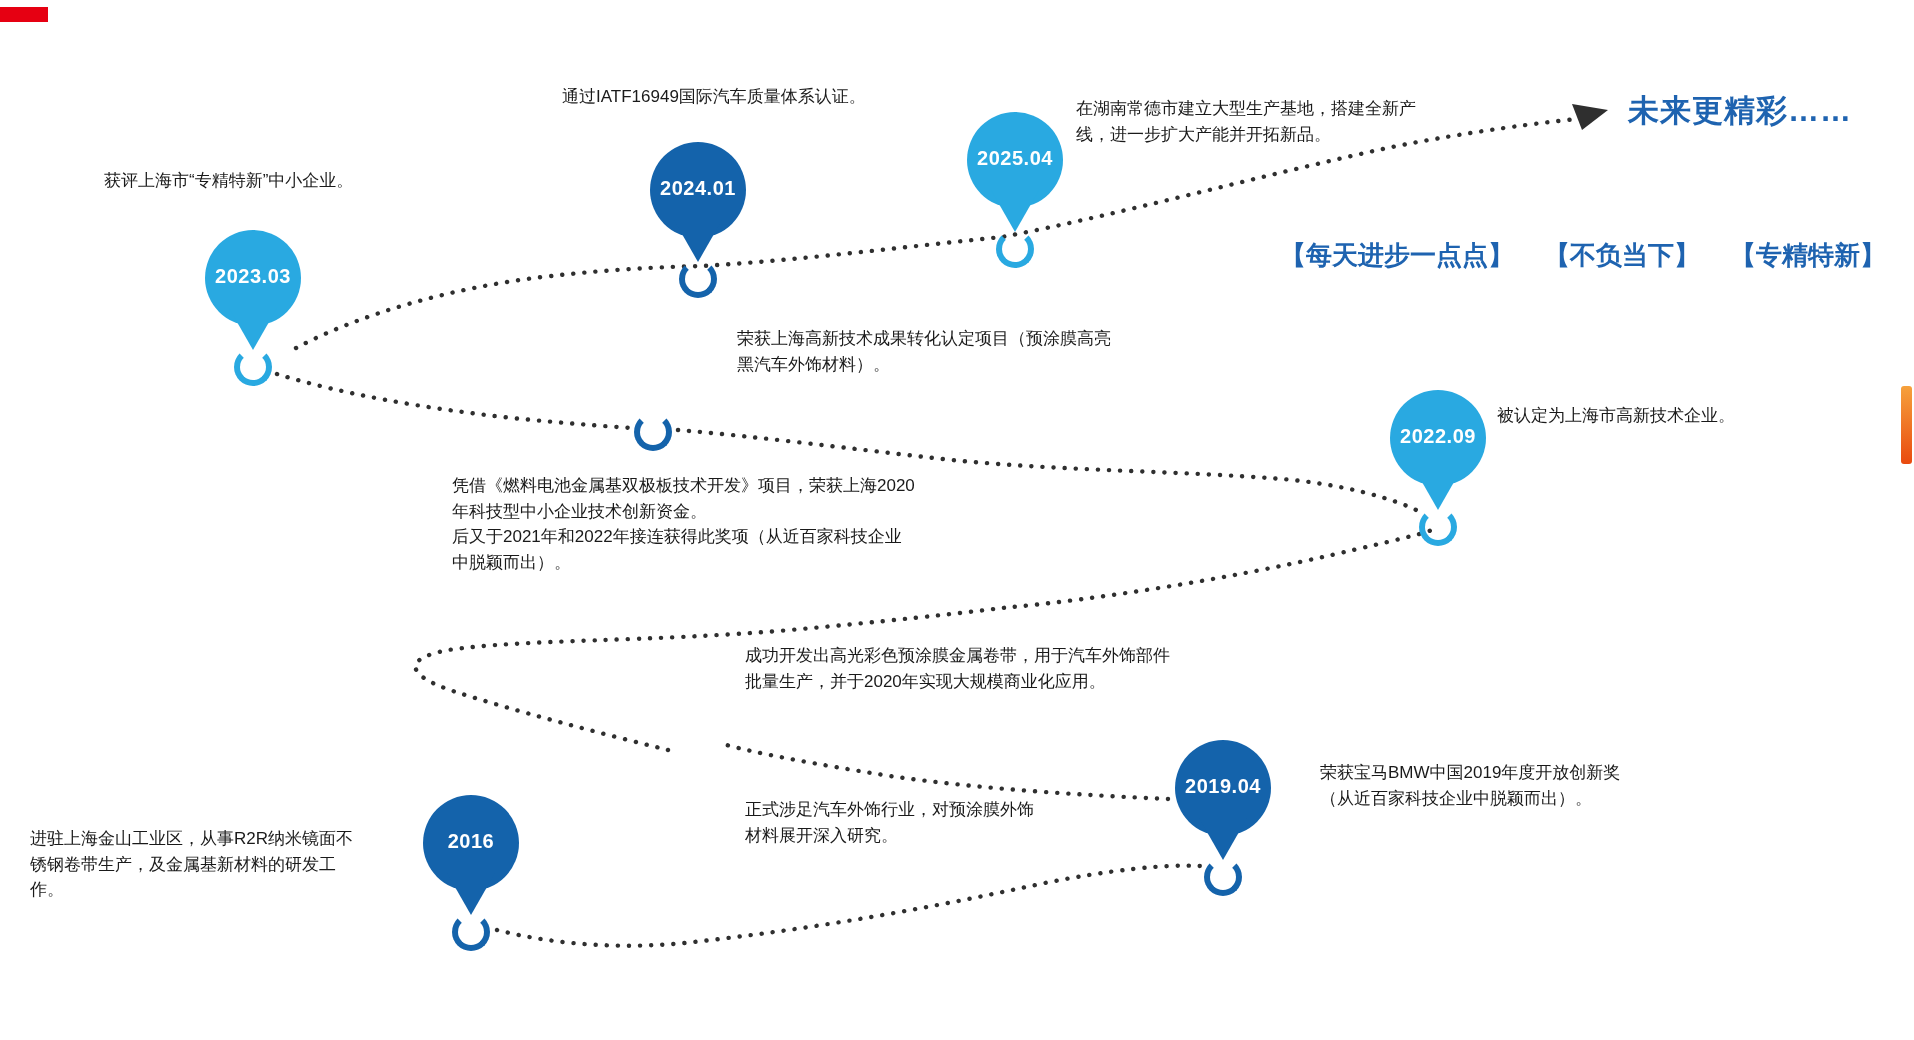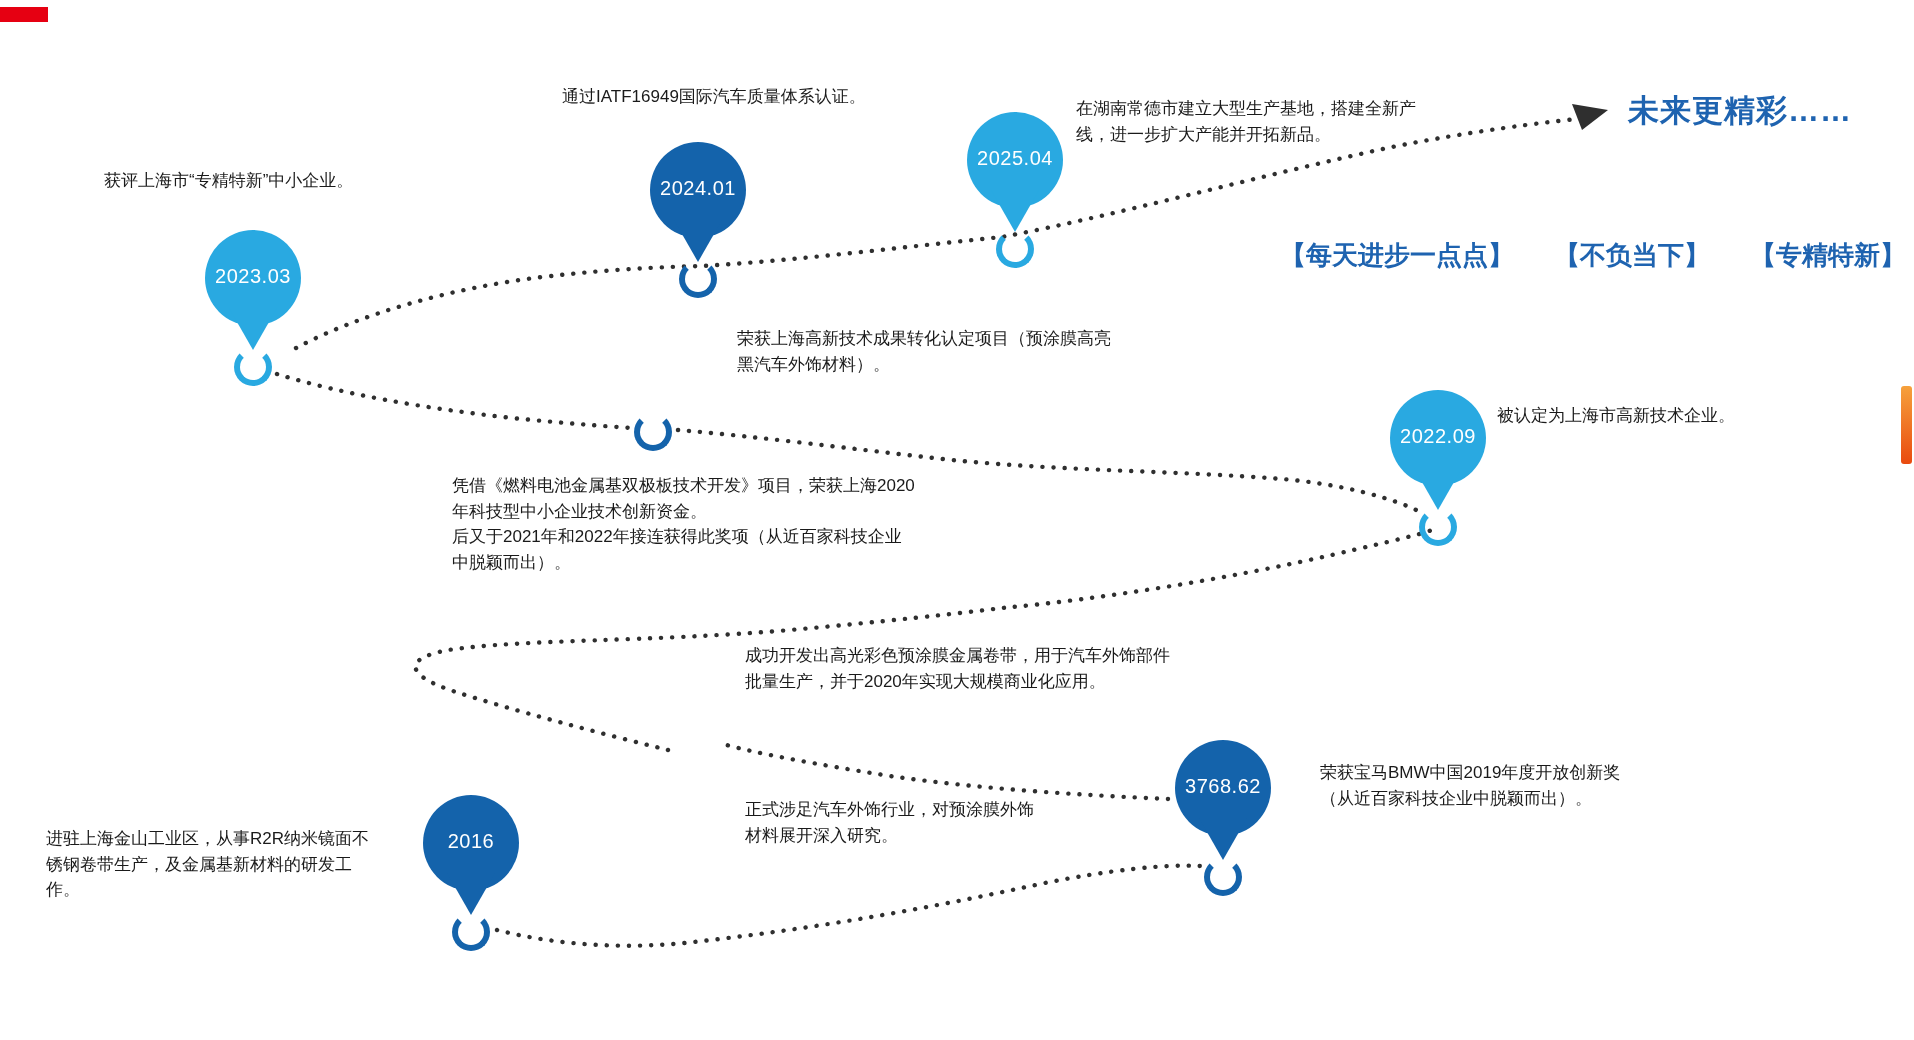--- a/index.html
+++ b/index.html
@@ -15,30 +15,30 @@
   .arrowhead { fill:#2f2f2f; }
 
   .pin { position:absolute; width:96px; height:158px; z-index:2; }
   .pin.light { --c:#29a9e1; }
   .pin.dark  { --c:#1463ab; }
   .balloon { position:relative; width:96px; height:96px; border-radius:50%; background:var(--c); }
   .balloon::after { content:""; position:absolute; left:50%; top:78px; transform:translateX(-50%);
                     width:0; height:0; border-left:24px solid transparent; border-right:24px solid transparent;
                     border-top:42px solid var(--c); }
   .yr { position:absolute; left:0; right:0; top:35px; text-align:center; color:#ffffff;
-        font-weight:normal; font-size:20px; letter-spacing:0.5px; }
+        font-weight:bold; font-size:20px; letter-spacing:0.5px; }
   .arc { position:absolute; left:50%; top:118px; margin-left:-19px; width:38px; height:38px;
          border:6px solid var(--c); border-top-color:transparent; border-radius:50%; }
 
   .note { position:absolute; font-size:17px; line-height:1.5; color:#1a1a1a; white-space:pre-line; z-index:3; }
   .nowrap { white-space:nowrap; }
 
   .future { position:absolute; left:1628px; top:90px; font-size:31px; font-weight:bold;
             color:#1e63b0; letter-spacing:1px; z-index:3; white-space:nowrap; }
-  .slogans { position:absolute; left:1280px; top:238px; display:flex; gap:40px;
+  .slogans { position:absolute; left:1280px; top:238px; display:flex; gap:30px;
              font-size:26px; font-weight:bold; color:#1e63b0; z-index:3; white-space:nowrap; }
 </style>
 </head>
 <body>
 
 <div id="canvas">
 
   <div class="red-bar"></div>
   <div class="side-bar"></div>
 
@@ -55,21 +55,21 @@
   <div class="pin dark" style="left:423px;top:795px">
     <div class="balloon">
       <span class="yr">2016</span>
     </div>
     <div class="arc"></div>
   </div>
 
 
   <div class="pin dark" style="left:1175px;top:740px">
     <div class="balloon">
-      <span class="yr">3768.62</span>
+      <span class="yr">2019.04</span>
     </div>
     <div class="arc"></div>
   </div>
 
 
 
   <div class="pin light" style="left:1390px;top:390px">
     <div class="balloon">
       <span class="yr">2022.09</span>
     </div>
@@ -94,21 +94,21 @@
     <div class="arc"></div>
   </div>
 
   <div class="pin light" style="left:967px;top:112px">
     <div class="balloon">
       <span class="yr">2025.04</span>
     </div>
     <div class="arc"></div>
   </div>
 
-  <div class="note" style="left:46px;top:826px;width:332px">进驻上海金山工业区，从事R2R纳米镜面不锈钢卷带生产，及金属基新材料的研发工作。</div>
+  <div class="note" style="left:30px;top:826px;width:332px">进驻上海金山工业区，从事R2R纳米镜面不锈钢卷带生产，及金属基新材料的研发工作。</div>
   <div class="note" style="left:745px;top:797px;width:300px">正式涉足汽车外饰行业，对预涂膜外饰材料展开深入研究。</div>
   <div class="note" style="left:1320px;top:760px;width:460px">荣获宝马BMW中国2019年度开放创新奖
 （从近百家科技企业中脱颖而出）。</div>
   <div class="note" style="left:745px;top:643px;width:437px">成功开发出高光彩色预涂膜金属卷带，用于汽车外饰部件批量生产，并于2020年实现大规模商业化应用。</div>
   <div class="note" style="left:452px;top:473px;width:465px">凭借《燃料电池金属基双极板技术开发》项目，荣获上海2020年科技型中小企业技术创新资金。
 后又于2021年和2022年接连获得此奖项（从近百家科技企业中脱颖而出）。</div>
   <div class="note nowrap" style="left:1497px;top:403px">被认定为上海市高新技术企业。</div>
   <div class="note" style="left:737px;top:326px;width:386px">荣获上海高新技术成果转化认定项目（预涂膜高亮黑汽车外饰材料）。</div>
   <div class="note nowrap" style="left:104px;top:168px">获评上海市“专精特新”中小企业。</div>
   <div class="note nowrap" style="left:562px;top:84px">通过IATF16949国际汽车质量体系认证。</div>

